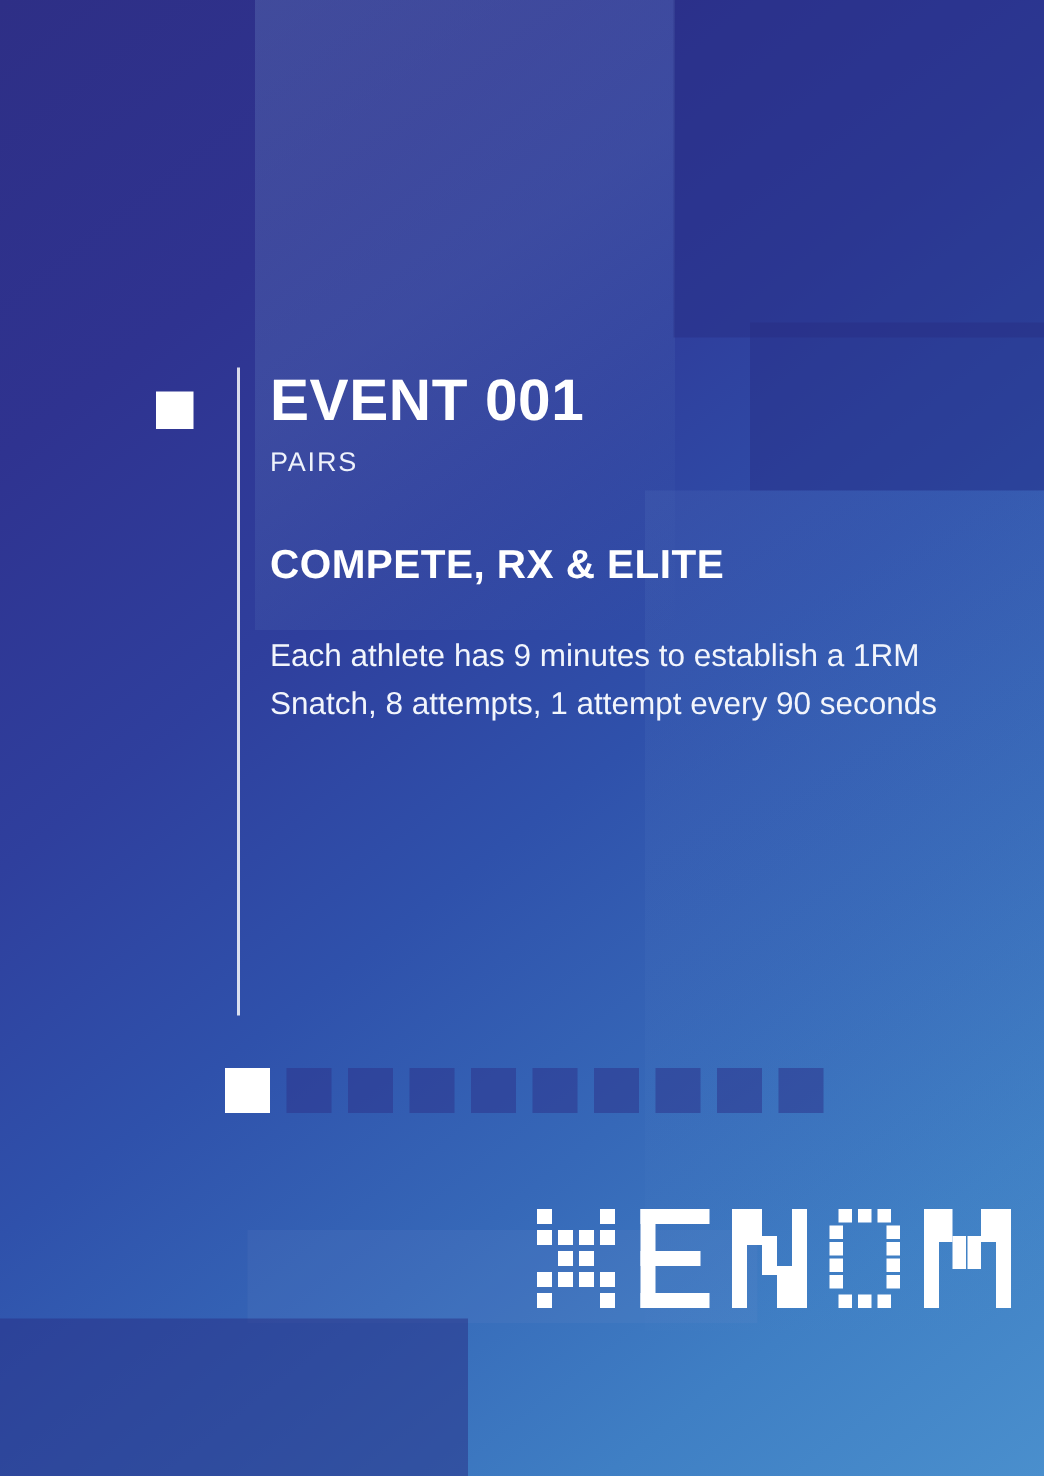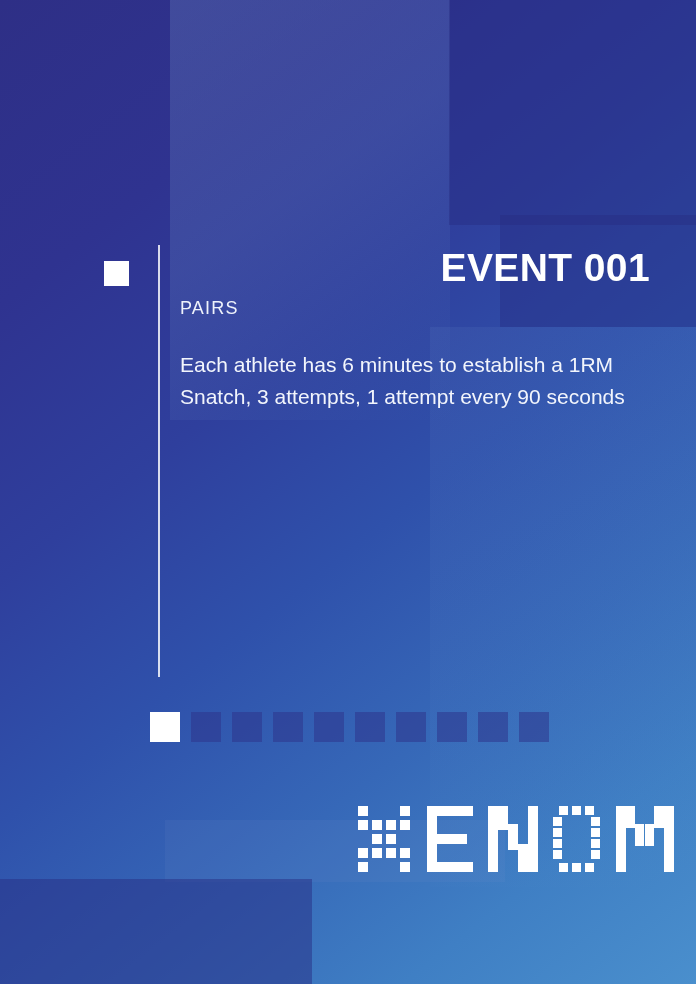--- a/index.html
+++ b/index.html
@@ -128,21 +128,20 @@
     color: #ffffff;
   }
 
   .event-title {
     font-size: 39px;
     font-weight: 700;
     letter-spacing: 0.4px;
     line-height: 1.0;
     margin: 0;
     white-space: nowrap;
-    text-align: right;
   }
 
   .event-subtitle {
     font-size: 18px;
     font-weight: 400;
     letter-spacing: 1.2px;
     line-height: 1;
     margin: 12px 0 4px 0;
     color: #eef2fb;
   }
@@ -231,22 +230,23 @@
   <div class="content">
 
     <div class="marker-square"></div>
     <div class="rule-vertical"></div>
 
     <div class="text-block">
       <h1 class="event-title">EVENT 001</h1>
 
       <div class="event-subtitle">PAIRS</div>
 
-
-      <p class="description">Each athlete has 6 minutes to establish a 1RM Snatch, 3 attempts, 1 attempt every 90 seconds</p>
+      <h2 class="division-title">COMPETE, RX &amp; ELITE</h2>
+
+      <p class="description">Each athlete has 9 minutes to establish a 1RM Snatch, 8 attempts, 1 attempt every 90 seconds</p>
 
     </div>
 
     <div class="square-row">
       <div class="sq active"></div>
       <div class="sq"></div>
       <div class="sq"></div>
       <div class="sq"></div>
       <div class="sq"></div>
       <div class="sq"></div>

